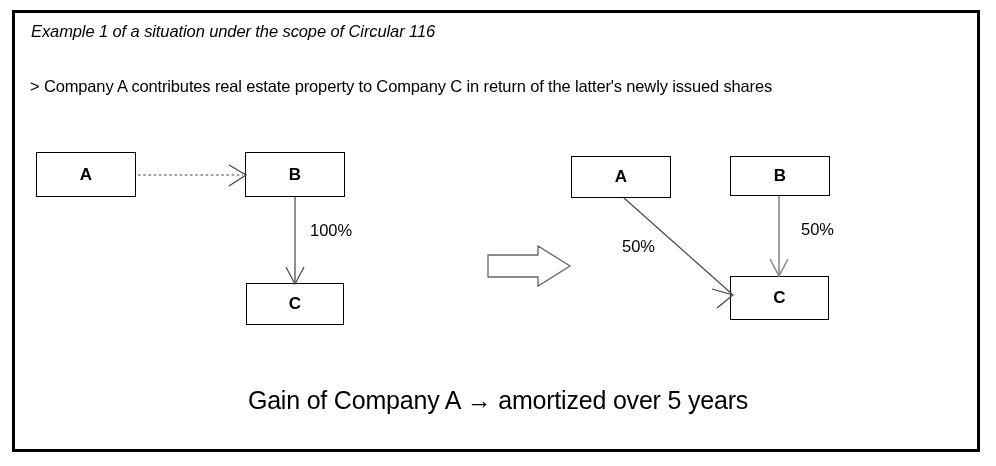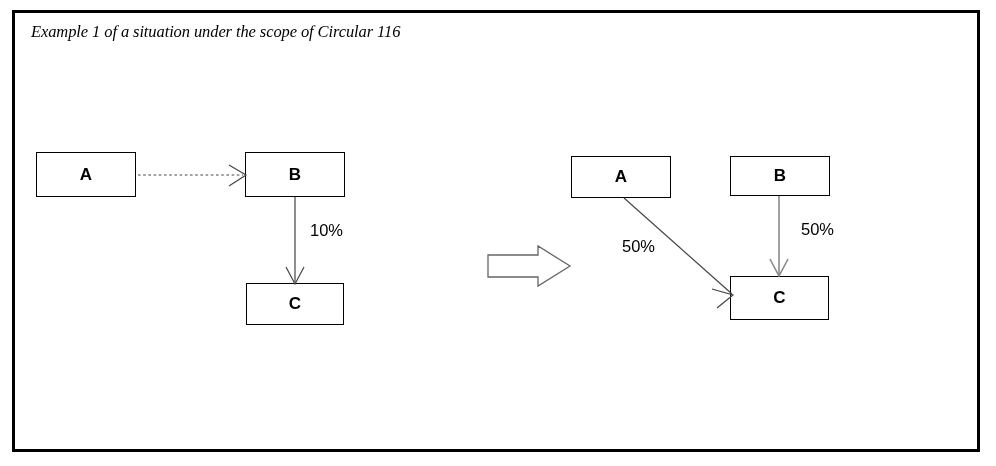--- a/index.html
+++ b/index.html
@@ -38,21 +38,20 @@
   
   .title-line {
     position: absolute;
     left: 31px;
     top: 22px;
     font-size: 16.5px;
     font-style: italic;
     font-weight: 400;
     letter-spacing: -0.1px;
     white-space: nowrap;
-    font-family: Liberation Serif, serif;
   }
 
   .bullet-line {
     position: absolute;
     left: 30px;
     top: 71px;
     width: 915px;
     font-size: 16.5px;
     font-weight: 400;
     line-height: 30px;
@@ -123,29 +122,30 @@
   }
 </style>
 </head>
 <body>
 
 <div id="slide">
   <div class="frame"></div>
 
   <div class="title-line">Example 1 of a situation under the scope of Circular 116</div>
 
+  <div class="bullet-line">&gt; Company A contributes real estate property to Company C in return of the latter's newly issued shares</div>
 
   <div class="node" id="node-left-a">A</div>
 
   <div class="node" id="node-left-b">B</div>
 
   <div class="node" id="node-left-c">C</div>
 
 
-  <div class="pct-label" id="label-left-100">10%</div>
+  <div class="pct-label" id="label-left-100">100%</div>
 
   <div class="node" id="node-right-a">A</div>
 
   <div class="node" id="node-right-b">B</div>
 
   <div class="node" id="node-right-c">C</div>
 
   <div class="pct-label" id="label-right-50-a">50%</div>
 
   <div class="pct-label" id="label-right-50-b">50%</div>
@@ -170,13 +170,14 @@
       <line x1="624" y1="198" x2="732" y2="294" stroke="#444444" stroke-width="1.2"></line>
       <polyline points="712,289 733,295 717,308" fill="none" stroke="#444444" stroke-width="1.2"></polyline>
     </g>
 
     <g>
       <line x1="779" y1="196" x2="779" y2="274" stroke="#8a8a8a" stroke-width="1.6"></line>
       <polyline points="770,259 779,276 788,259" fill="none" stroke="#8a8a8a" stroke-width="1.6"></polyline>
     </g>
   </svg>
 
+  <div class="caption-line">Gain of Company A → amortized over 5 years</div>
 </div>
 
 </body></html>

